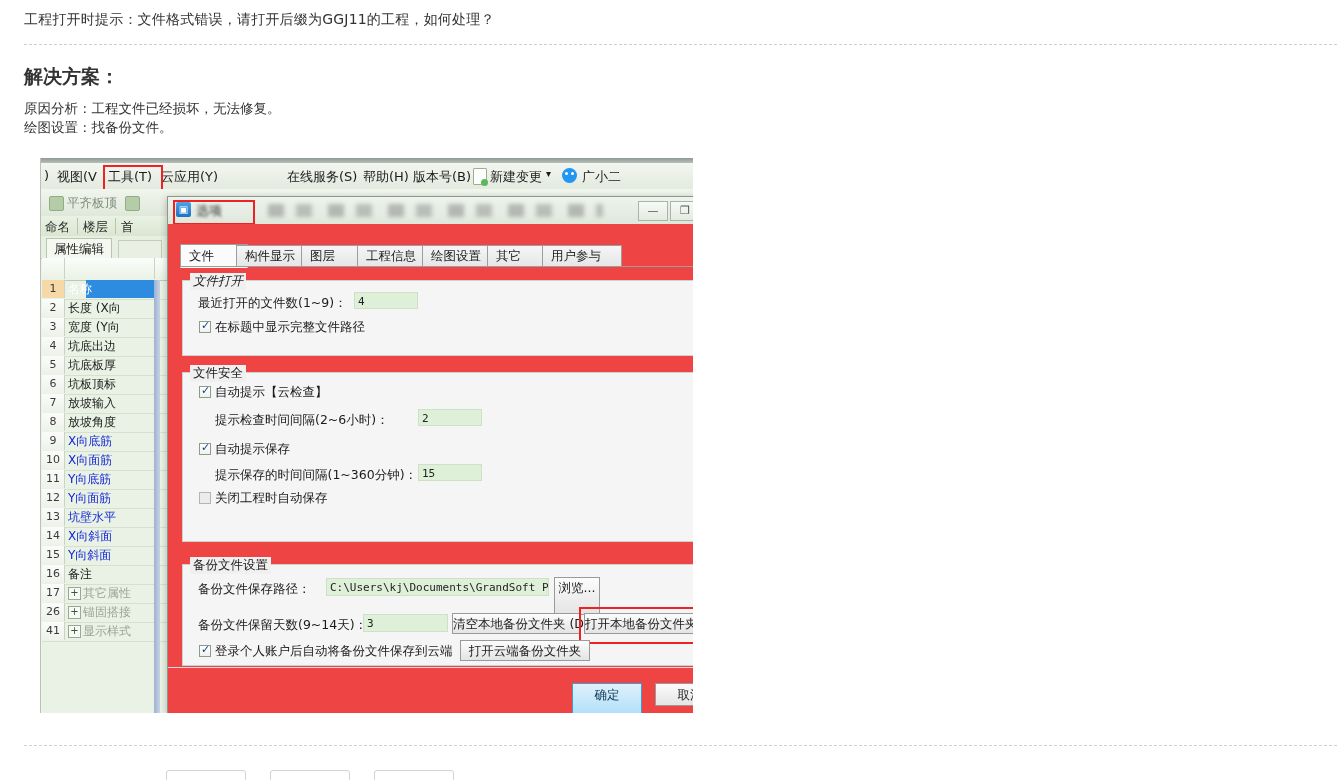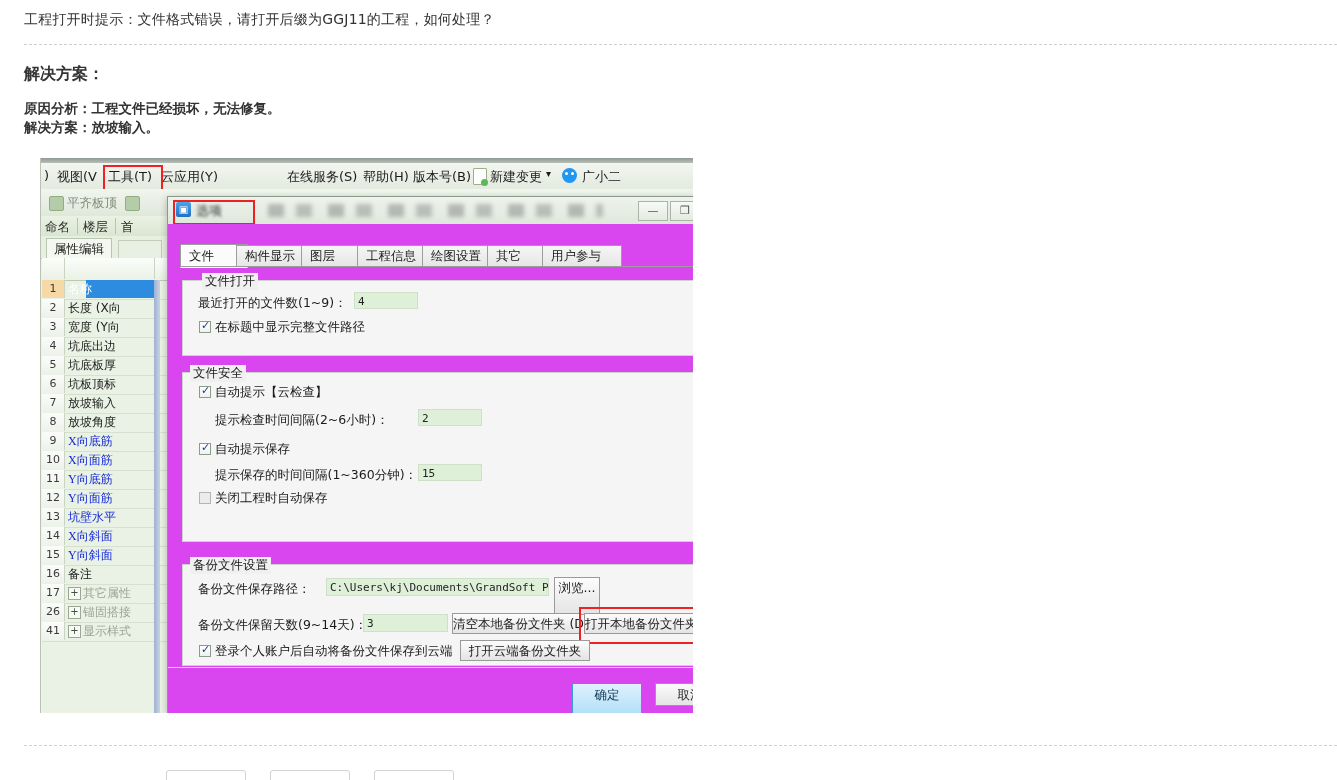--- a/index.html
+++ b/index.html
@@ -32,31 +32,30 @@
     width: 1313px;
     border-top: 1px dashed #cfcfcf;
   }
   .rule-1 { top: 44px; }
   .rule-2 { top: 745px; }
 
   .section-head {
     position: absolute;
     left: 24px;
     top: 64px;
-    font-size: 16px;
+    font-size: 19px;
     font-weight: bold;
     color: #333333;
   }
   .para {
     position: absolute;
     left: 24px;
     font-size: 13.5px;
     color: #333333;
     white-space: nowrap;
-    font-weight: bold;
   }
   .para-1 { top: 100px; }
   .para-2 { top: 119px; }
 
   
   .shot {
     position: absolute;
     left: 40px;
     top: 158px;
     width: 652px;
@@ -224,21 +223,21 @@
     position: absolute;
     left: 26px; top: 3px;
     width: 11px; height: 11px;
     border: 1px solid #9aa795;
     background: #f6faf4;
     font-size: 10px;
     line-height: 10px;
     text-align: center;
     color: #44513f;
   }
-  .row.blue .lbl { color: #1326d8; font-family: Liberation Serif, serif; }
+  .row.blue .lbl { color: #1326d8; }
   .row.grey .lbl { color: #9aa598; }
   .row .lbl.ind { left: 41px; }
   .row .clip {
     position: absolute;
     left: 22px; top: 0;
     width: 92px; height: 18px;
     overflow: hidden;
   }
   .scroll-strip {
     position: absolute;
@@ -303,21 +302,21 @@
     font-size: 11px;
     text-align: center;
     line-height: 17px;
     color: #555;
   }
 
   .dlg-body {
     position: absolute;
     left: 0; top: 27px;
     width: 566px; height: 489px;
-    background: #d946ef;
+    background: #ef4444;
   }
 
   
   .tabstrip {
     position: absolute;
     left: 12px; top: 48px;
     width: 544px; height: 22px;
   }
   .tab {
     position: absolute;
@@ -433,21 +432,21 @@
     background: #ffffff;
   }
 </style>
 </head>
 <body>
 
 <div class="article-title">工程打开时提示：文件格式错误，请打开后缀为GGJ11的工程，如何处理？</div>
 <div class="dashed-rule rule-1"></div>
 <div class="section-head">解决方案：</div>
 <div class="para para-1">原因分析：工程文件已经损坏，无法修复。</div>
-<div class="para para-2">解决方案：放坡输入。</div>
+<div class="para para-2">绘图设置：找备份文件。</div>
 <div class="dashed-rule rule-2"></div>
 
 <div class="shot">
 
   <div class="shot-topstrip"></div>
 
   <div class="menubar">
     <span class="menu-item" style="left:3px;">)</span>
     <span class="menu-item" style="left:16px;">视图(V</span>
     <span class="menu-item" style="left:67px;">工具(T)</span>
@@ -621,21 +620,21 @@
         <span class="tab" style="left:56px;width:62px;">构件显示</span>
         <span class="tab" style="left:121px;width:44px;">图层</span>
         <span class="tab" style="left:177px;width:62px;">工程信息</span>
         <span class="tab" style="left:242px;width:62px;">绘图设置</span>
         <span class="tab" style="left:307px;width:44px;">其它</span>
         <span class="tab" style="left:362px;width:62px;">用户参与</span>
       </div>
       <div class="tabline" style="top:42px;"></div>
 
       <div class="grp" style="left:14px;top:56px;width:530px;height:74px;"></div>
-      <span class="grp-cap" style="left:34px;top:49px;">文件打开</span>
+      <span class="grp-cap" style="left:22px;top:49px;font-style:italic;">文件打开</span>
       <span class="fld-lbl" style="left:30px;top:71px;">最近打开的文件数(1~9)：</span>
       <span class="inp" style="left:186px;top:68px;width:64px;height:17px;">4</span>
       <span class="cb on" style="left:31px;top:97px;"></span>
       <span class="fld-lbl" style="left:47px;top:95px;">在标题中显示完整文件路径</span>
 
       <div class="grp" style="left:14px;top:148px;width:530px;height:168px;"></div>
       <span class="grp-cap" style="left:22px;top:141px;">文件安全</span>
 
       <span class="cb on" style="left:31px;top:162px;"></span>
       <span class="fld-lbl" style="left:47px;top:160px;">自动提示【云检查】</span>

